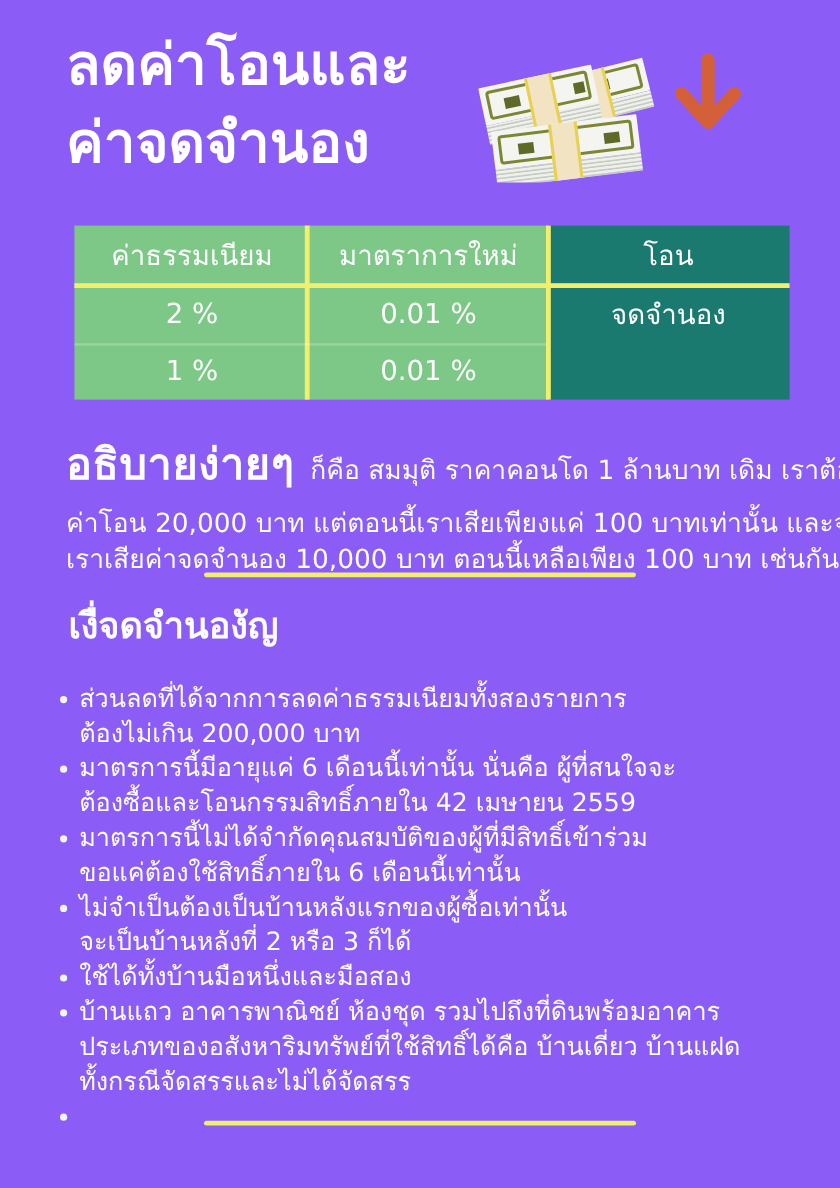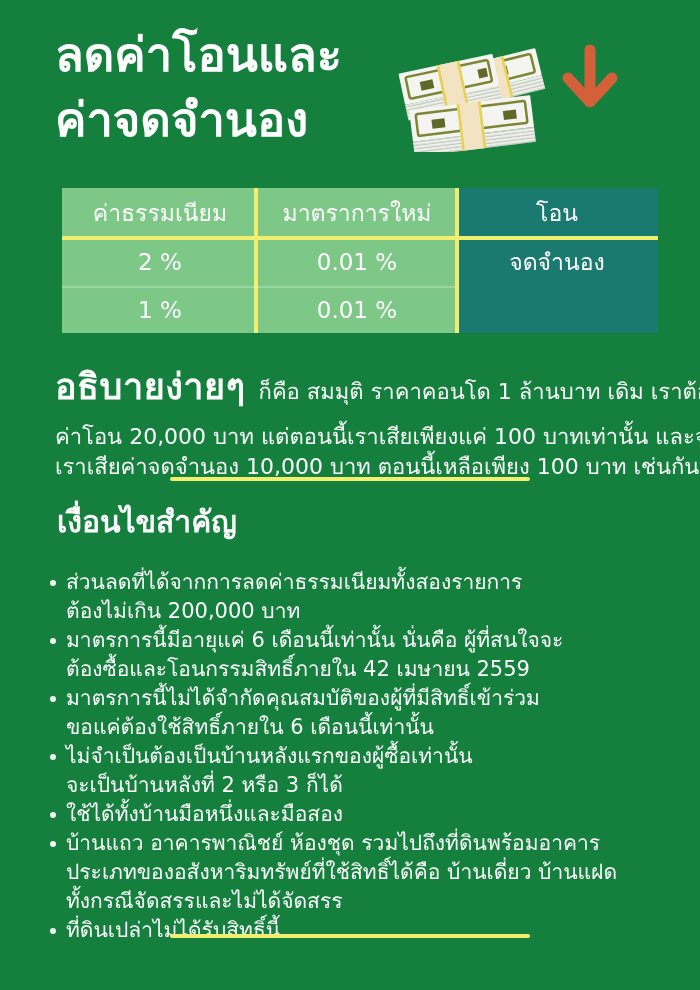--- a/index.html
+++ b/index.html
@@ -1,18 +1,18 @@
 <!DOCTYPE html>
 <html><head>
 <meta charset="utf-8">
 <style>
   html,body{margin:0;padding:0;background:#1c1c1c;}
   .poster{
     position:relative;width:700px;height:990px;overflow:hidden;
-    background:#15803d;
+    background:#8b5cf6;
     font-family:"DejaVu Sans","Liberation Sans",sans-serif;
     color:#fbfefc;
   }
   
   .title{
     position:absolute;left:55px;top:22px;
     font-size:47px;line-height:65px;font-weight:600;
     color:#ffffff;letter-spacing:0;
   }
   .money-art{position:absolute;left:396px;top:40px;width:160px;height:112px;}
@@ -128,21 +128,21 @@
     <div class="l1">
       <span class="lead">อธิบายง่ายๆ</span>
       <span class="rest">ก็คือ สมมุติ ราคาคอนโด 1 ล้านบาท เดิม เราต้องเสีย</span>
     </div>
     <div class="line">ค่าโอน 20,000 บาท แต่ตอนนี้เราเสียเพียงแค่ 100 บาทเท่านั้น และจากเดิม</div>
     <div class="line">เราเสียค่าจดจำนอง 10,000 บาท ตอนนี้เหลือเพียง 100 บาท เช่นกัน เป็นต้น</div>
   </div>
 
   <div class="divider d1"></div>
 
-  <div class="cond-heading">เงื่อนไขสำคัญ</div>
+  <div class="cond-heading">เงื่จดจำนองัญ</div>
 
   <div class="bullets">
     <div class="bullet">
       <span class="dot"></span>
       <div class="lines">
         <div>ส่วนลดที่ได้จากการลดค่าธรรมเนียมทั้งสองรายการ</div>
         <div>ต้องไม่เกิน 200,000 บาท</div>
       </div>
     </div>
     <div class="bullet">
@@ -175,21 +175,18 @@
     <div class="bullet">
       <span class="dot"></span>
       <div class="lines">
         <div>บ้านแถว อาคารพาณิชย์ ห้องชุด รวมไปถึงที่ดินพร้อมอาคาร</div>
         <div>ประเภทของอสังหาริมทรัพย์ที่ใช้สิทธิ์ได้คือ บ้านเดี่ยว บ้านแฝด</div>
         <div>ทั้งกรณีจัดสรรและไม่ได้จัดสรร</div>
       </div>
     </div>
     <div class="bullet">
       <span class="dot"></span>
-      <div class="lines">
-        <div>ที่ดินเปล่าไม่ได้รับสิทธิ์นี้</div>
-      </div>
     </div>
   </div>
 
   <div class="divider d2"></div>
 
 </div>
 
 </body></html>

